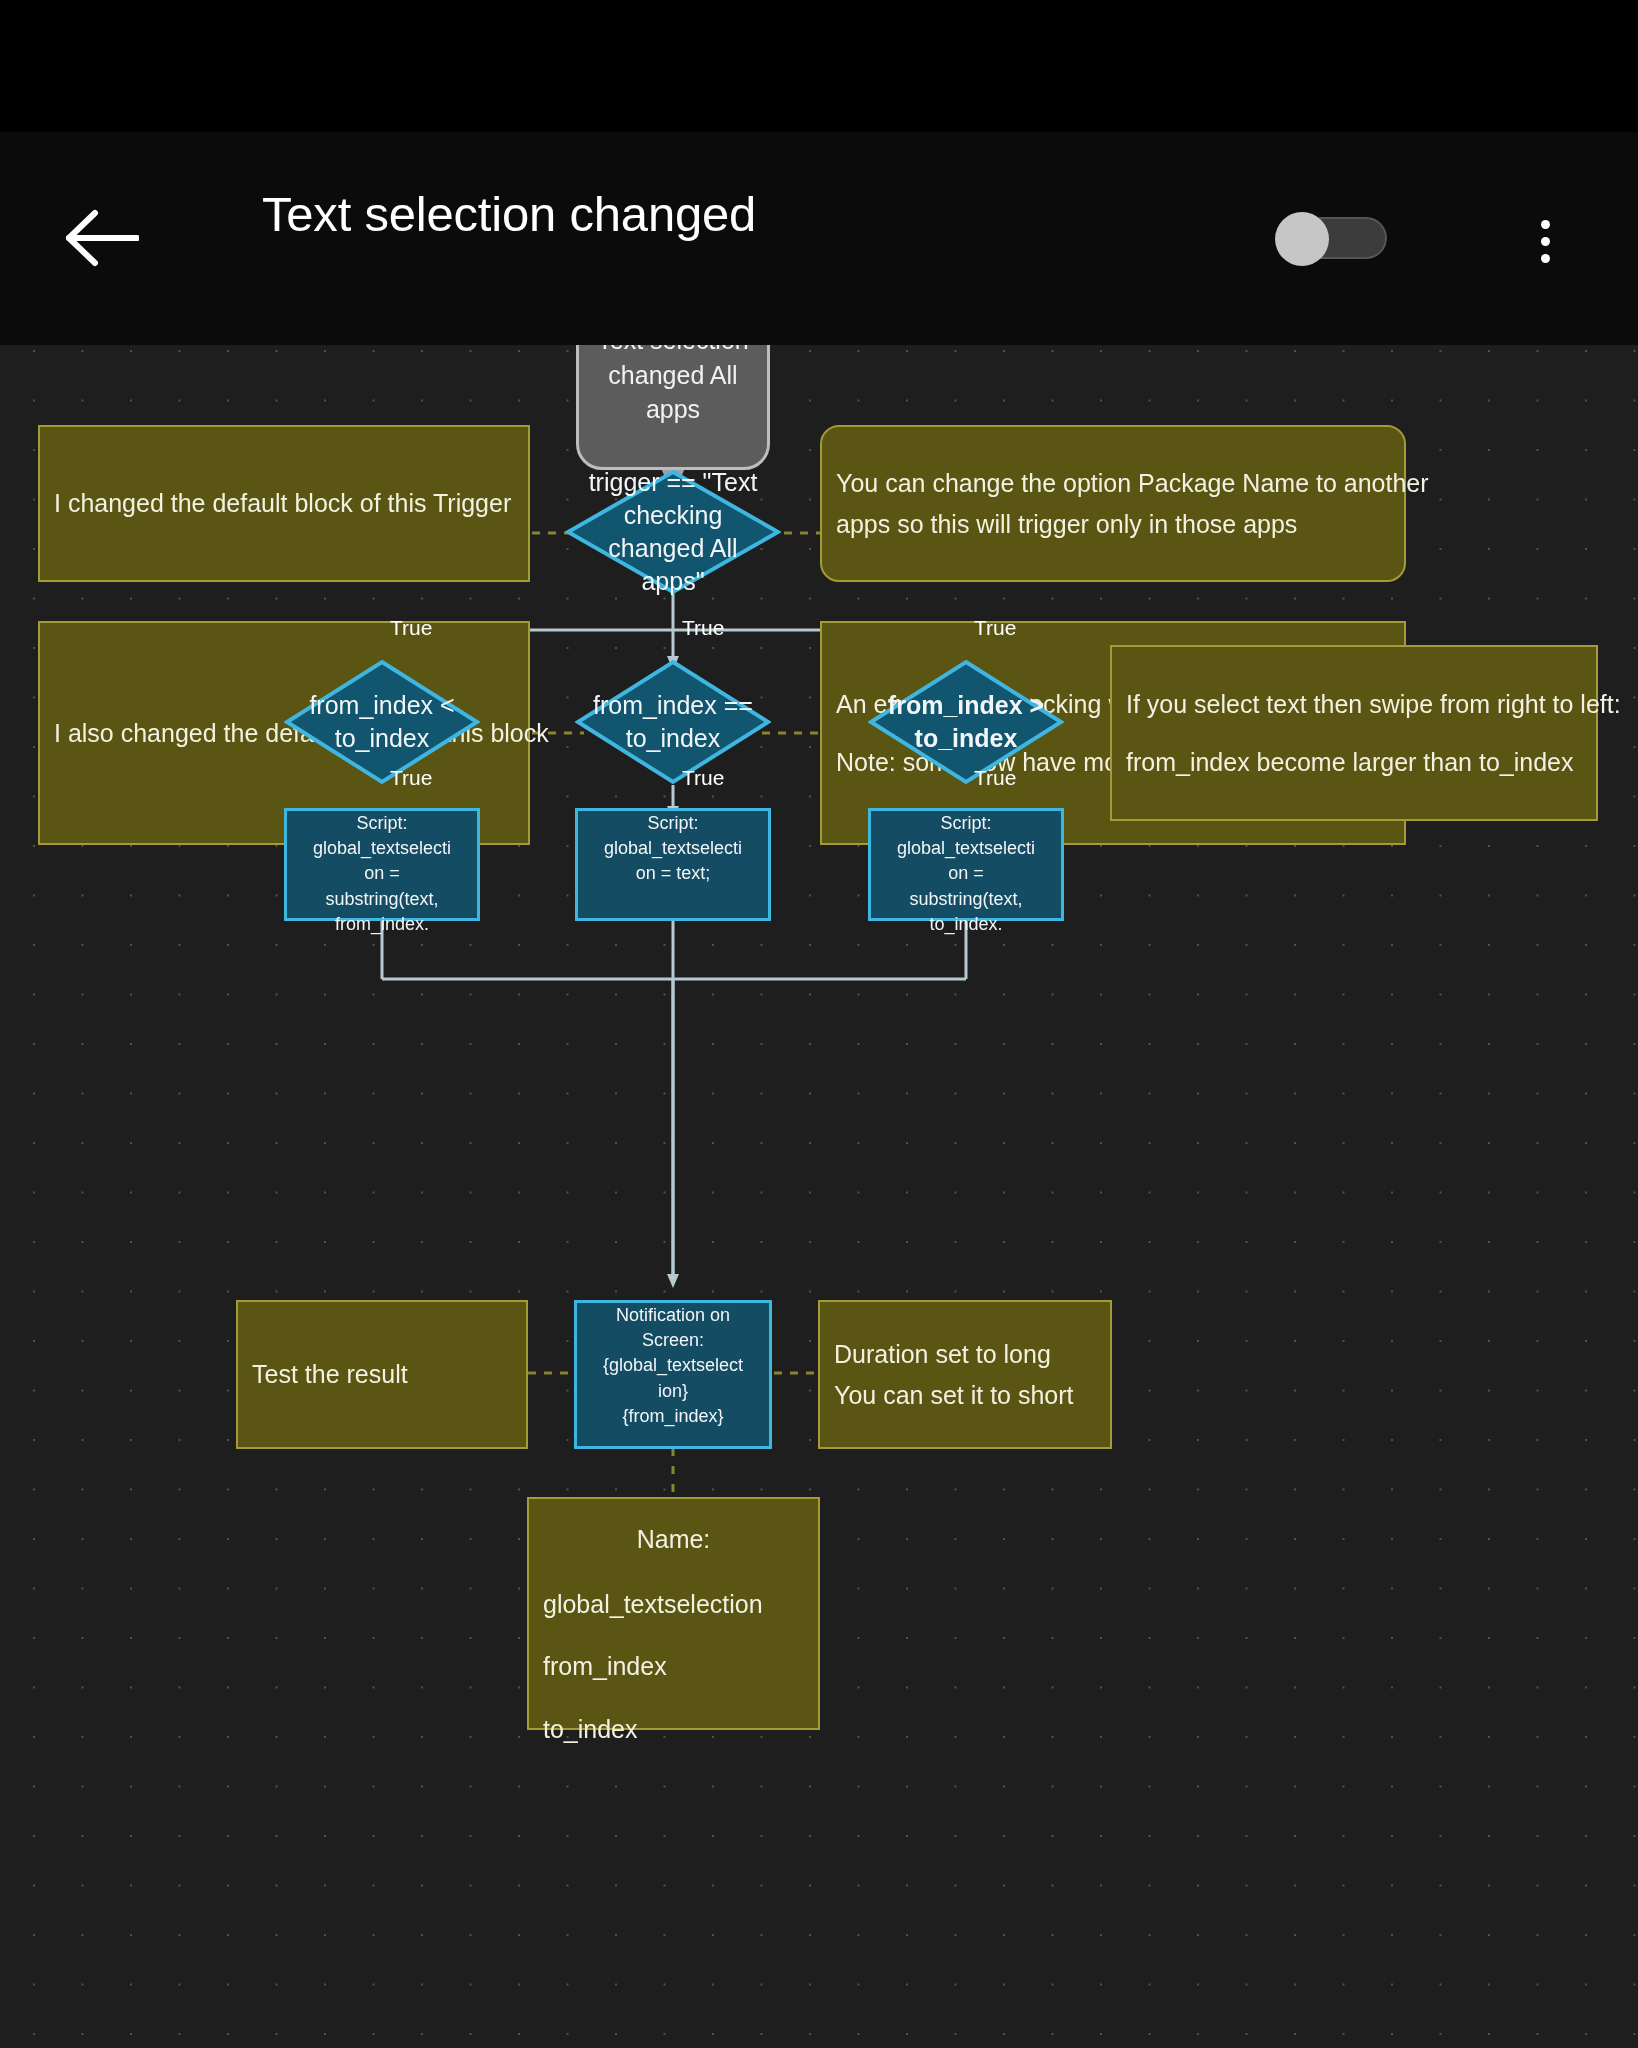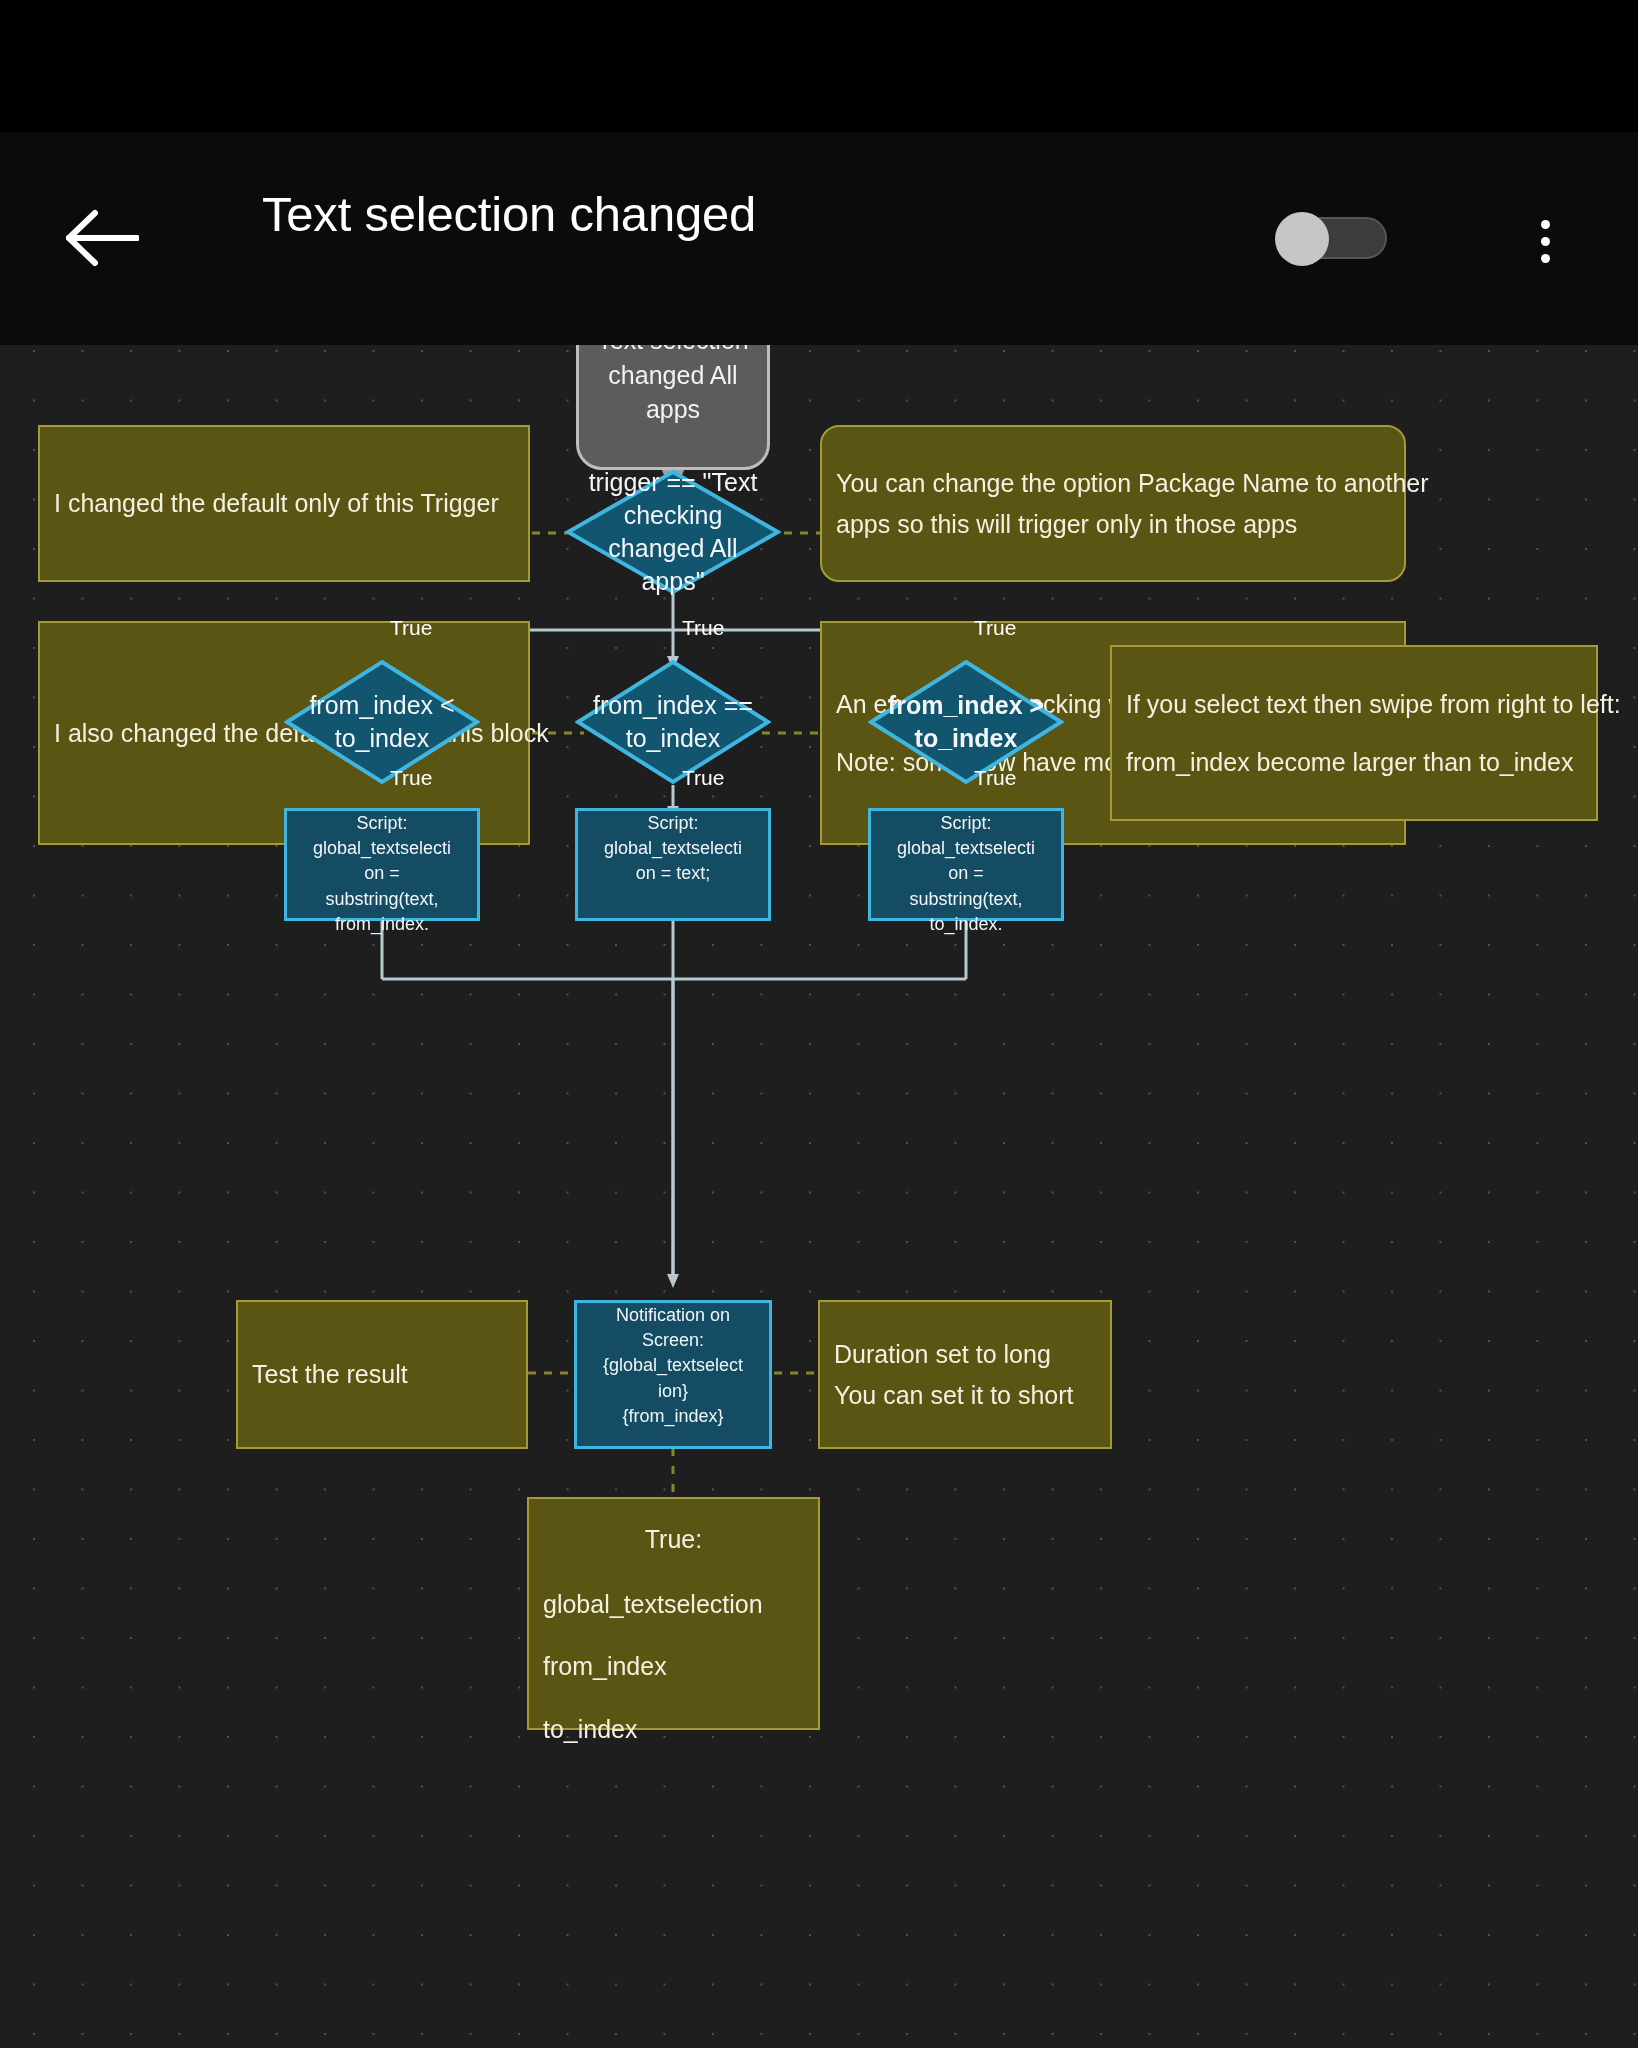--- a/index.html
+++ b/index.html
@@ -177,21 +177,21 @@
       <line x1="762" y1="388" x2="820" y2="388" stroke="#8a8330" stroke-width="3" stroke-dasharray="8 8"></line>
       <line x1="532" y1="188" x2="578" y2="188" stroke="#8a8330" stroke-width="3" stroke-dasharray="8 8"></line>
       <line x1="768" y1="188" x2="820" y2="188" stroke="#8a8330" stroke-width="3" stroke-dasharray="8 8"></line>
       <line x1="1043" y1="388" x2="1110" y2="388" stroke="#8a8330" stroke-width="3" stroke-dasharray="8 8"></line>
       <line x1="528" y1="1028" x2="572" y2="1028" stroke="#8a8330" stroke-width="3" stroke-dasharray="8 8"></line>
       <line x1="774" y1="1028" x2="818" y2="1028" stroke="#8a8330" stroke-width="3" stroke-dasharray="8 8"></line>
       <line x1="673" y1="1103" x2="673" y2="1152" stroke="#8a8330" stroke-width="3" stroke-dasharray="8 10"></line>
     </svg>
 
     <div class="node note" style="left:38px; top:80px; width:492px; height:157px;">
-      <span class="ln">I changed the default only of this Trigger</span>
+      <span class="ln">I changed the default block of this Trigger</span>
     </div>
 
     <div class="node trigger-node" style="left:576px; top:-25px; width:194px; height:150px;">
       <span>
         <span class="ln">Text selection</span><br>
         <span class="ln">changed All apps</span>
       </span>
     </div>
 
     <div class="node note" style="left:820px; top:80px; width:586px; height:157px;border-radius:19px;">
@@ -314,20 +314,20 @@
         <span>{from_index}</span>
       </span>
     </div>
 
     <div class="node note" style="left:818px; top:955px; width:294px; height:149px;">
       <span class="ln">Duration set to long</span>
       <span class="ln">You can set it to short</span>
     </div>
 
     <div class="node note" style="left:527px; top:1152px; width:293px; height:233px; justify-content:flex-start; padding-top:20px;">
-      <span class="ln" style="text-align:center; width:100%; margin-bottom:24px;">True:</span>
+      <span class="ln" style="text-align:center; width:100%; margin-bottom:24px;">Name:</span>
       <span class="ln" style="margin-bottom:22px;">global_textselection</span>
       <span class="ln" style="margin-bottom:22px;">from_index</span>
       <span class="ln">to_index</span>
     </div>
 
   </div>
 </div>
 
 </body></html>

